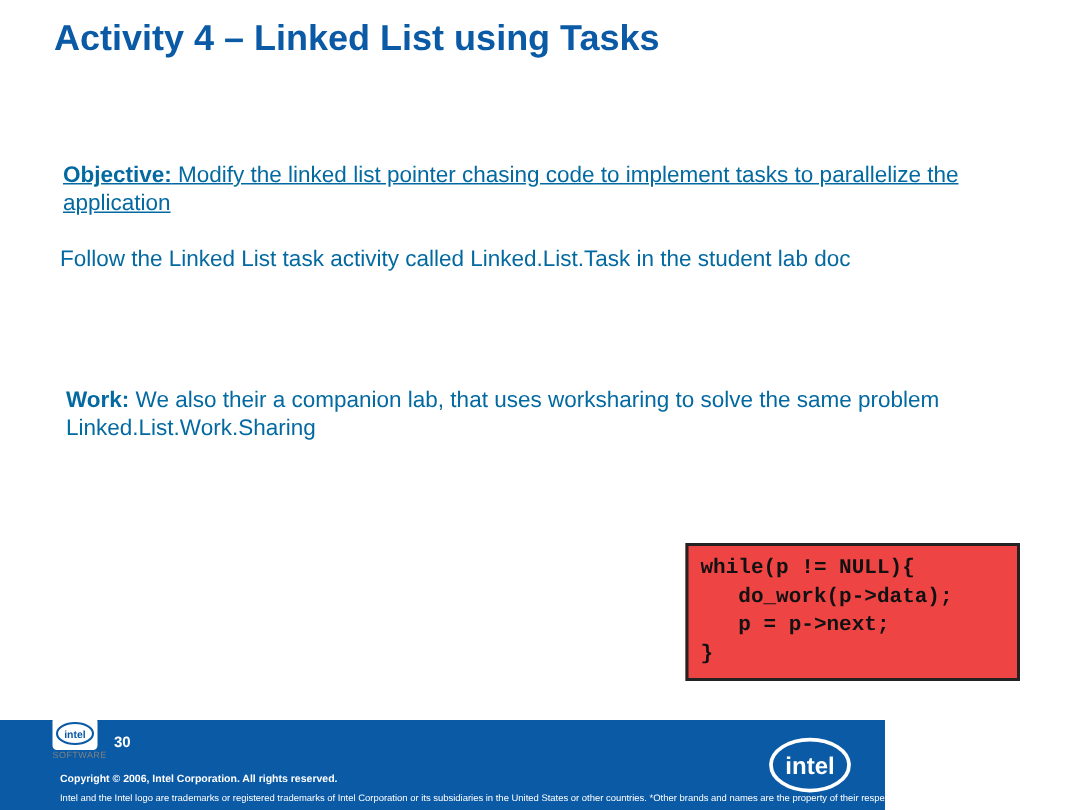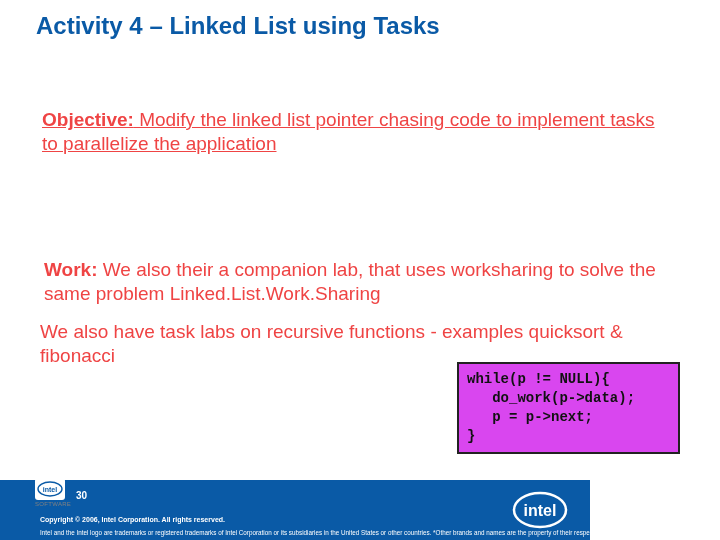--- a/index.html
+++ b/index.html
@@ -18,22 +18,22 @@
     position: absolute;
     top: 12px;
     left: 36px;
     font-size: 24px;
     font-weight: bold;
     color: #0a5aa6;
     font-family: Verdana, Geneva, sans-serif;
   }
   .para {
     position: absolute;
-    font-size: 19px;
-    color: #ef4444;
+    font-size: 15px;
+    color: #0369a1;
     line-height: 1.25;
   }
   .p1 { top: 108px; left: 42px; width: 620px; }
   .p2 { top: 164px; left: 40px; width: 620px; }
   .p3 { top: 258px; left: 44px; width: 620px; }
   .p4 { top: 320px; left: 40px; width: 620px; }
   .bold-label { font-weight: bold; }
   .underline { text-decoration: underline; }
   .codebox {
     position: absolute;
@@ -41,21 +41,21 @@
     left: 457px;
     width: 223px;
     border: 2px solid #222;
     padding: 6px 8px 6px 8px;
     font-family: "Courier New", monospace;
     font-size: 14px;
     font-weight: bold;
     line-height: 1.35;
     white-space: pre;
     color: #111;
-    background: #d946ef;
+    background: #ef4444;
   }
   .footer-band {
     position: absolute;
     bottom: 0;
     left: 0;
     width: 590px;
     height: 60px;
     background: #0a5aa6;
   }
   .pagenum {
@@ -115,26 +115,26 @@
 <body>
 
 <div class="slide">
 
   <div class="title">Activity 4 – Linked List using Tasks</div>
 
   <div class="para p1">
     <span class="bold-label underline">Objective:</span><span class="underline"> Modify the linked list pointer chasing code to implement tasks to parallelize the application</span>
   </div>
 
+  <div class="para p2">Follow the Linked List task activity called Linked.List.Task in the student lab doc</div>
 
   <div class="para p3">
     <span class="bold-label">Work:</span><span> We also their a companion lab, that uses worksharing to solve the same problem  Linked.List.Work.Sharing</span>
   </div>
 
-  <div class="para p4">We also have task labs on recursive functions  - examples quicksort &amp; fibonacci</div>
 
   <div class="codebox">while(p != NULL){
    do_work(p-&gt;data);
    p = p-&gt;next;
 }</div>
 
   <div class="footer-band">
     <div class="logo-small">
       <svg width="26" height="16" viewBox="0 0 26 16">
         <ellipse cx="13" cy="8" rx="12" ry="7" fill="none" stroke="#0a5aa6" stroke-width="1.4"></ellipse>

